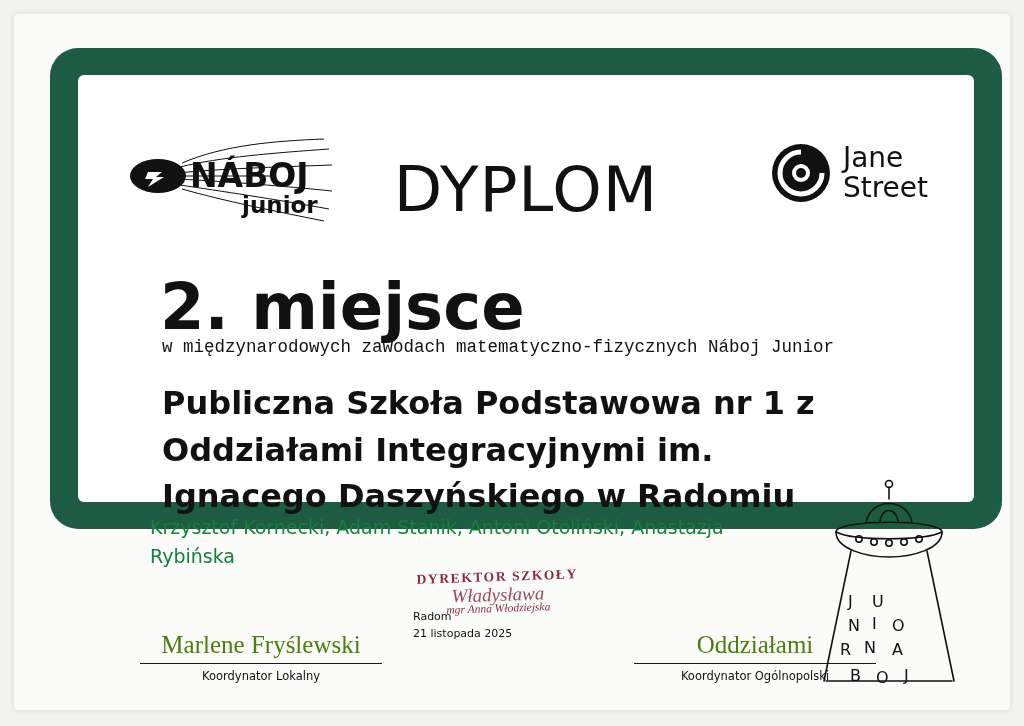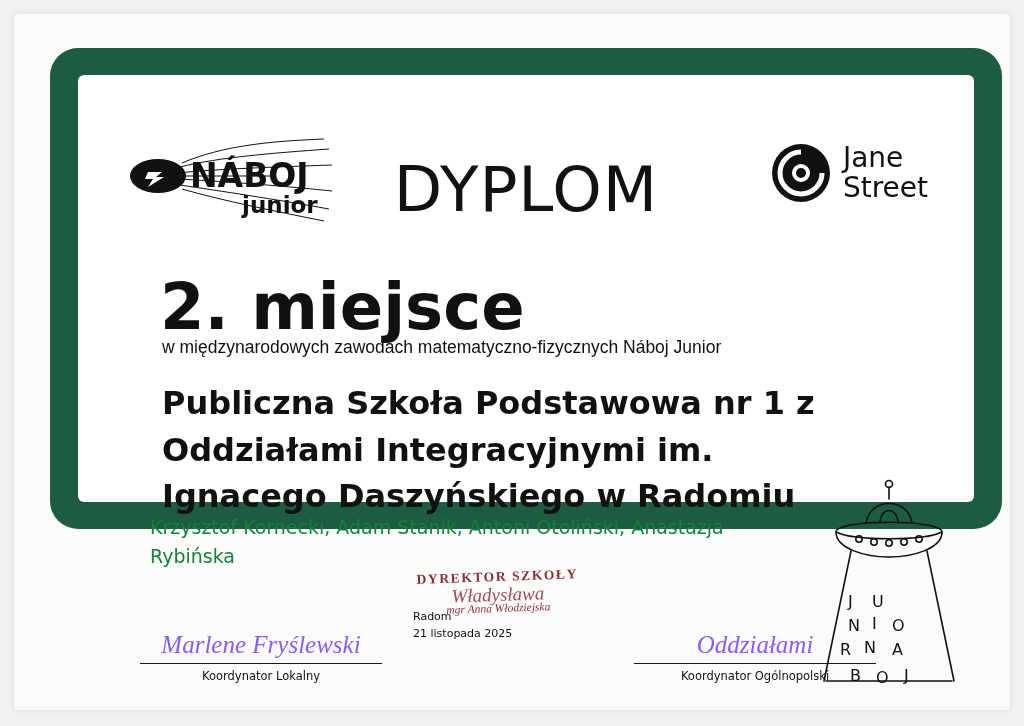--- a/index.html
+++ b/index.html
@@ -116,21 +116,21 @@
     color: #111111;
     font-family: "DejaVu Sans", sans-serif;
   }
 
   .subtitle {
     position: absolute;
     left: 84px;
     top: 262px;
     font-size: 17.5px;
     color: #111111;
-    font-family: Liberation Sans, sans-serif;
+    font-family: Liberation Mono, monospace;
   }
 
   .school {
     position: absolute;
     left: 84px;
     top: 305px;
     width: 720px;
     font-size: 32px;
     font-weight: bold;
     line-height: 1.46;
@@ -181,23 +181,22 @@
   }
 
   
   .sig {
     position: absolute;
     width: 250px;
     text-align: center;
   }
   .sig .script {
     font-family: "Liberation Serif", serif;
-    font-style: italic;
     font-size: 25px;
-    color: #8b5cf6;
+    color: #4d7c0f;
     height: 36px;
     line-height: 36px;
     white-space: nowrap;
   }
   .sig .rule {
     border-top: 1px solid #1a1a1a;
     margin: 0 4px;
   }
   .sig .caption {
     font-family: "DejaVu Sans", sans-serif;

